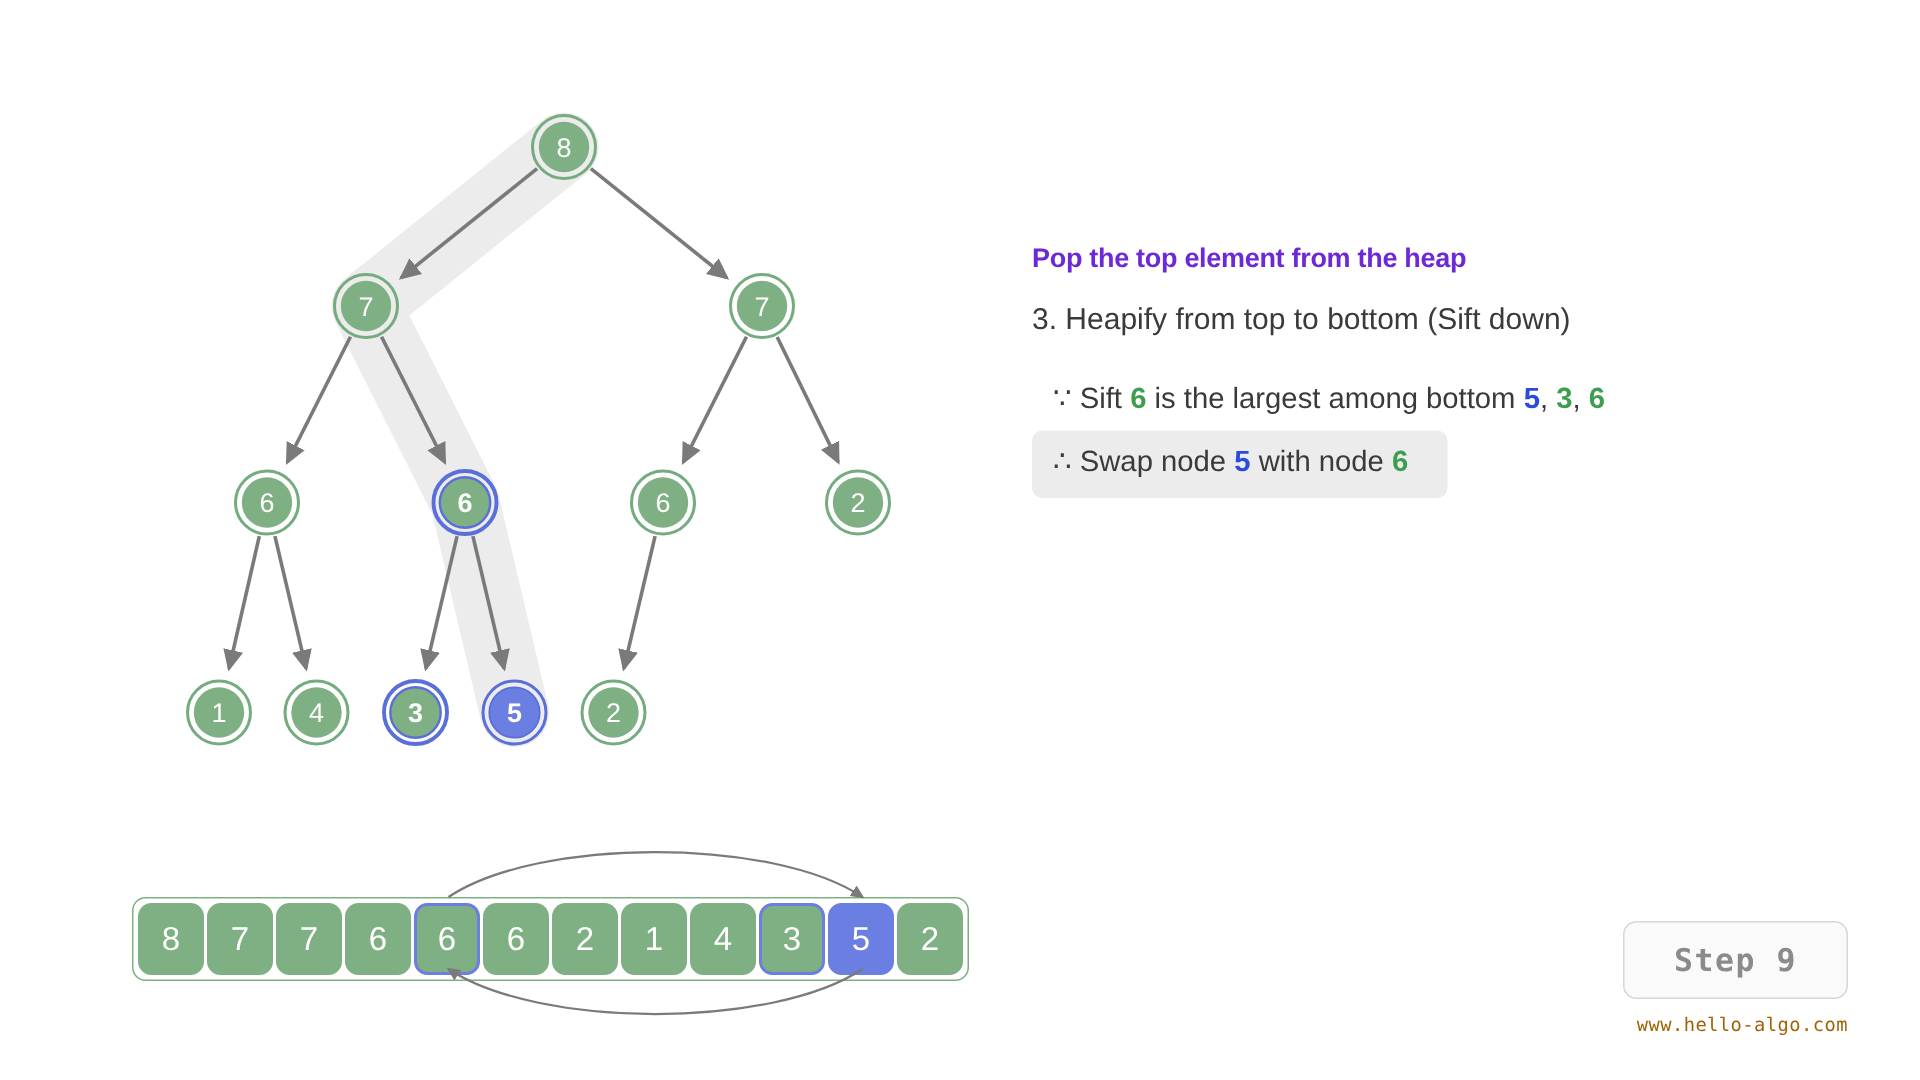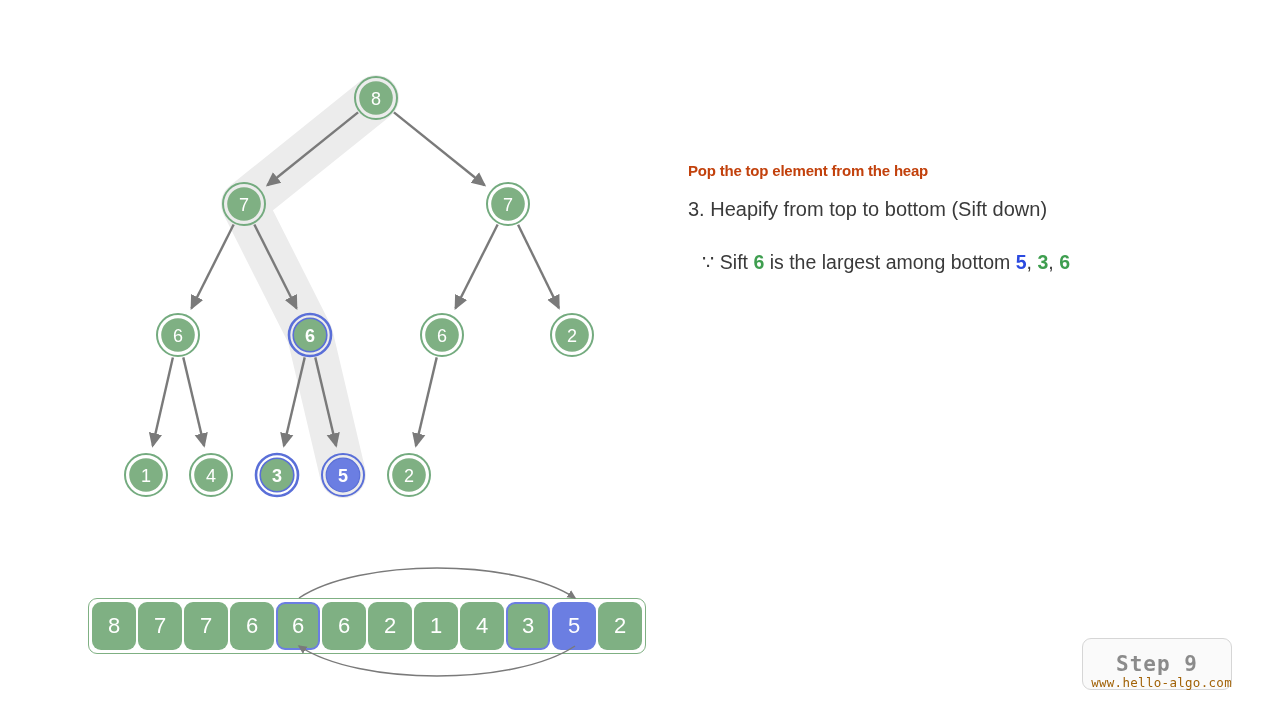--- a/index.html
+++ b/index.html
@@ -9,21 +9,21 @@
     -webkit-font-smoothing:antialiased;
   }
   .stage{position:relative;width:1280px;height:720px;}
 
   
   svg.tree{position:absolute;left:0;top:0;width:680px;height:540px;}
 
   
   .panel{position:absolute;left:688px;top:162px;width:560px;}
   .panel h1{
-    font-size:15px;font-weight:bold;color:#c2410c;margin:0 0 18px 0;
+    font-size:18px;font-weight:bold;color:#6d28d9;margin:0 0 18px 0;
     letter-spacing:-0.2px;
   }
   .step-line{
     font-size:20px;color:#3a3a3a;margin:0 0 28px 0;line-height:1.25;
     font-weight:400;
   }
   .reason{
     font-size:19.5px;color:#3a3a3a;margin:0 0 4px 0;padding-left:14px;
     line-height:1.3;
   }
@@ -47,21 +47,21 @@
     color:#ffffff;font-size:22px;font-weight:500;
     box-sizing:border-box;border:2.6px solid transparent;
   }
   .cell.ring{border-color:#6b7ee2;}
   .cell.fill{background:#6b7ee2;border-color:#6b7ee2;}
   svg.arrows{position:absolute;left:0;top:-30px;width:600px;height:110px;
     pointer-events:none;overflow:visible;}
 
   
   .stepbadge{
-    position:absolute;left:1082px;top:638px;width:148px;height:50px;
+    position:absolute;left:1082px;top:614px;width:148px;height:50px;
     border:1.3px solid #d6d6d6;border-radius:9px;background:#fafafa;
     display:flex;align-items:center;justify-content:center;
     font-family:"DejaVu Sans Mono","Liberation Mono",monospace;
     font-size:21px;font-weight:bold;color:#8b8b8b;letter-spacing:1px;
   }
   .watermark{
     position:absolute;left:1070px;top:675px;width:162px;text-align:right;
     font-family:"DejaVu Sans Mono","Liberation Mono",monospace;
     font-size:12.5px;color:#a16207;letter-spacing:0.3px;
   }
@@ -156,20 +156,21 @@
         </g>
       </g>
   </svg>
 
   <div class="panel">
     <h1>Pop the top element from the heap</h1>
     <p class="step-line">3. Heapify from top to bottom (Sift down)</p>
 
     <p class="reason"><span>∵ Sift </span><span class="g">6</span><span> is the largest among bottom </span><span class="b">5</span><span>, </span><span class="g">3</span><span>, </span><span class="g">6</span></p>
 
+    <div class="conclusion"><span>∴ Swap node </span><span class="b">5</span><span> with node </span><span class="g">6</span></div>
   </div>
 
   <div class="arraywrap">
     <div class="arrbox" id="arrbox">
         <div class="cell">8</div>
         <div class="cell">7</div>
         <div class="cell">7</div>
         <div class="cell">6</div>
         <div class="cell ring">6</div>
         <div class="cell">6</div>

